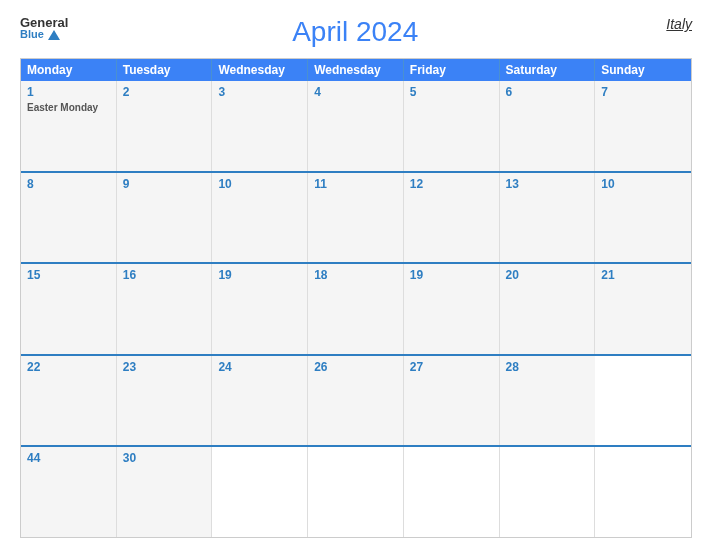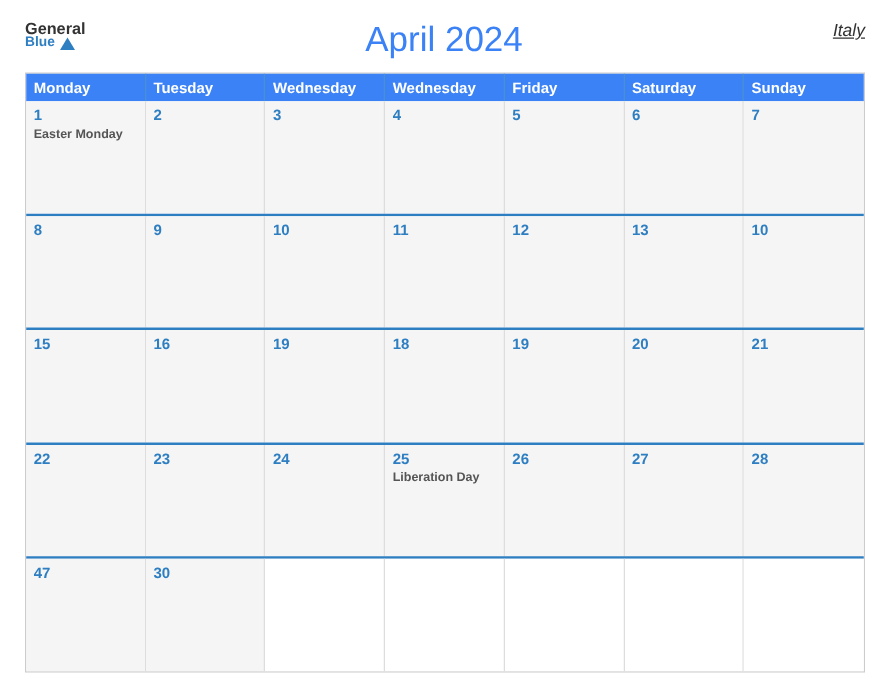--- a/index.html
+++ b/index.html
@@ -233,36 +233,32 @@
           <div class="cal-cell">
             <span class="day-num">22</span>
           </div>
           <div class="cal-cell">
             <span class="day-num">23</span>
           </div>
           <div class="cal-cell">
             <span class="day-num">24</span>
           </div>
           <div class="cal-cell">
-            <span class="day-num">25</span>
-            <span class="day-event">Liberation Day</span>
-          </div>
-          <div class="cal-cell">
             <span class="day-num">26</span>
           </div>
           <div class="cal-cell">
             <span class="day-num">27</span>
           </div>
           <div class="cal-cell">
             <span class="day-num">28</span>
           </div>
         </div>
         <div class="cal-row last-row">
           <div class="cal-cell">
-            <span class="day-num">47</span>
+            <span class="day-num">44</span>
           </div>
           <div class="cal-cell">
             <span class="day-num">30</span>
           </div>
           <div class="cal-cell empty"></div>
           <div class="cal-cell empty"></div>
           <div class="cal-cell empty"></div>
           <div class="cal-cell empty"></div>
           <div class="cal-cell empty"></div>
         </div>

